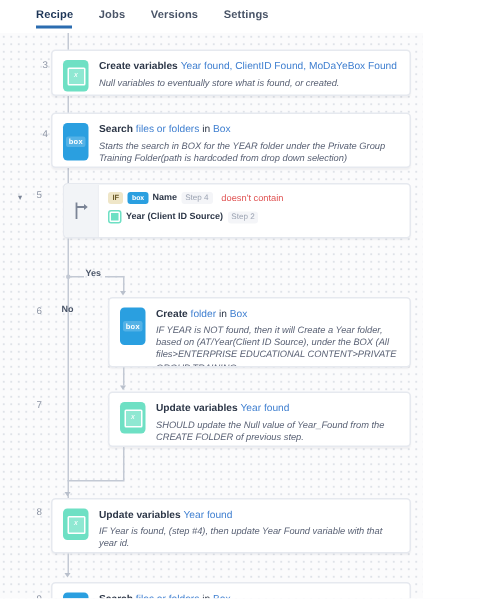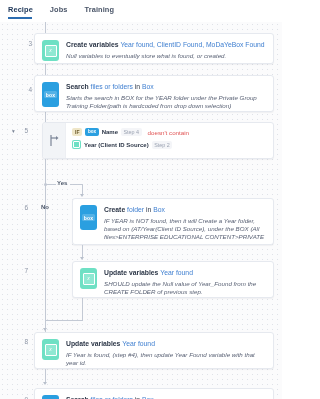--- a/index.html
+++ b/index.html
@@ -8,21 +8,21 @@
     background:#ffffff;
     font-family:"Liberation Sans", sans-serif;
     -webkit-font-smoothing:antialiased;
   }
   .app{position:relative;width:282px;height:399px;overflow:hidden;background:#fff;}
 
   
   .tabbar{
     position:relative;height:31px;background:#ffffff;
     border-bottom:1px solid #e3e6ec;
-    display:flex;align-items:flex-start;padding-left:8px;box-sizing:border-box;
+    display:flex;align-items:flex-start;padding-left:24px;box-sizing:border-box;
   }
   .tab{
     font-size:7.4px;color:#4a5568;letter-spacing:.1px;
     padding:5px 8px 5px 0;margin-right:9px;position:relative;white-space:nowrap;
     font-weight:700;
   }
   .tab.active{color:#1d3557;font-weight:bold;}
   .tab.active:after{
     content:"";position:absolute;left:0;right:9px;bottom:0;height:2px;background:#2b6cb0;
   }
@@ -129,21 +129,22 @@
   .dot{position:absolute;width:3px;height:3px;border-radius:50%;background:#c3c9d4;}
 </style>
 </head>
 <body>
 
 <div class="app">
 
   <div class="tabbar">
     <div class="tab active"><span>Recipe</span></div>
     <div class="tab"><span>Jobs</span></div>
-    <div class="tab"><span>Training</span></div>
+    <div class="tab"><span>Versions</span></div>
+    <div class="tab"><span>Settings</span></div>
   </div>
 
   <div class="canvas">
 
     <div class="vline" style="left:45px;top:0px;height:13px;"></div>
     <div class="arrow" style="left:43px;top:13px;"></div>
     <div class="vline" style="left:45px;top:42px;height:13px;"></div>
     <div class="arrow" style="left:43px;top:55px;"></div>
     <div class="vline" style="left:45px;top:90px;height:11px;"></div>
     <div class="arrow" style="left:43px;top:101px;"></div>

